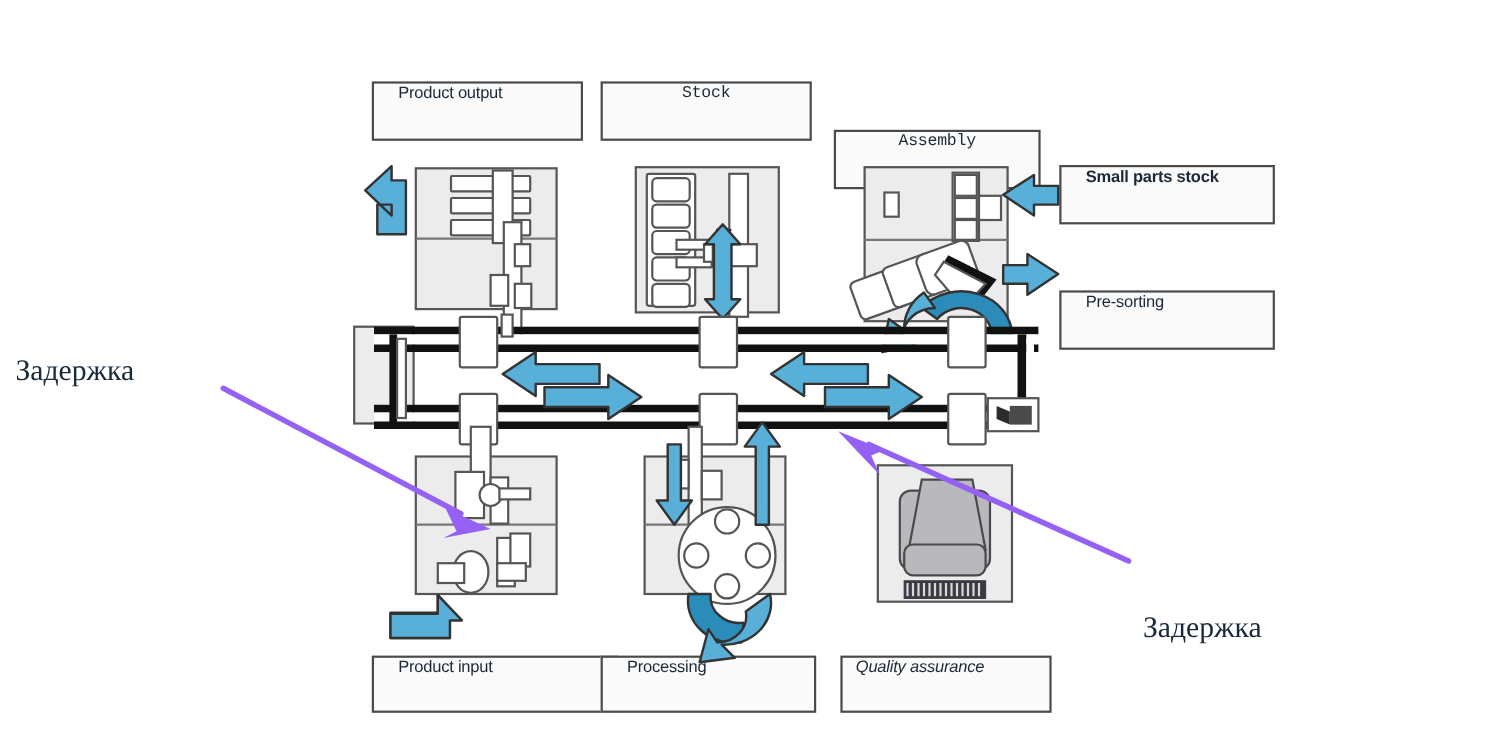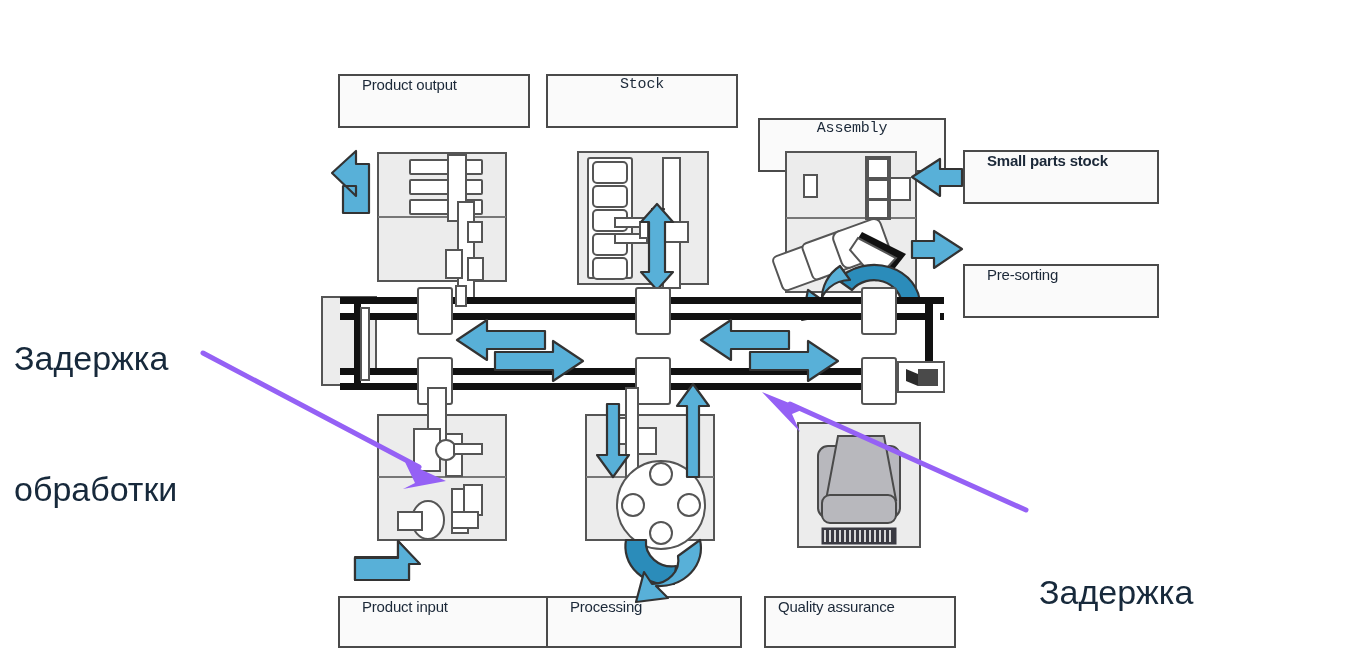--- a/index.html
+++ b/index.html
@@ -19,23 +19,23 @@
     font-size:15px;
     font-family:"Liberation Sans",sans-serif;
     letter-spacing:-0.2px;
   }
   .cap-box.center{justify-content:center;padding-left:0;font-family:Liberation Mono, monospace;}
 
   
   .annot{
     position:absolute;
     color:#17293b;
-    font-size:34px;
+    font-size:27px;
     line-height:1.28;
-    font-family:Liberation Sans, sans-serif;
+    font-family:Liberation Serif, serif;
     white-space:pre;
   }
 
   
   svg.overlay{position:absolute;left:0;top:0;width:1363px;height:664px;}
 </style>
 </head>
 <body>
 
 <div class="cap-box" style="left:338px;top:74px;width:192px;height:54px;">
@@ -54,27 +54,26 @@
 <div class="cap-box" style="left:963px;top:236px;width:196px;height:54px;margin-top:28px;">
   <span>Pre-sorting</span>
 </div>
 
 <div class="cap-box" style="left:338px;top:596px;width:224px;height:52px;">
   <span>Product input</span>
 </div>
 <div class="cap-box" style="left:546px;top:596px;width:196px;height:52px;">
   <span>Processing</span>
 </div>
-<div class="cap-box" style="left:764px;top:596px;width:192px;height:52px;padding-left:12px;">
+<div class="cap-box" style="left:764px;top:596px;width:192px;height:52px;padding-left:12px;font-style:italic;">
   <span>Quality assurance</span>
 </div>
 
 <div class="annot" style="left:14px;top:250px;">
   <div>Задержка</div>
-  <div>обработки</div>
 </div>
 <div class="annot" style="left:1039px;top:484px;">
   <div>Задержка</div>
   <div>транспортировки</div>
 </div>
 
 <svg class="overlay" viewBox="0 0 1363 664" xmlns="http://www.w3.org/2000/svg">
 
   <defs>
     <style>

